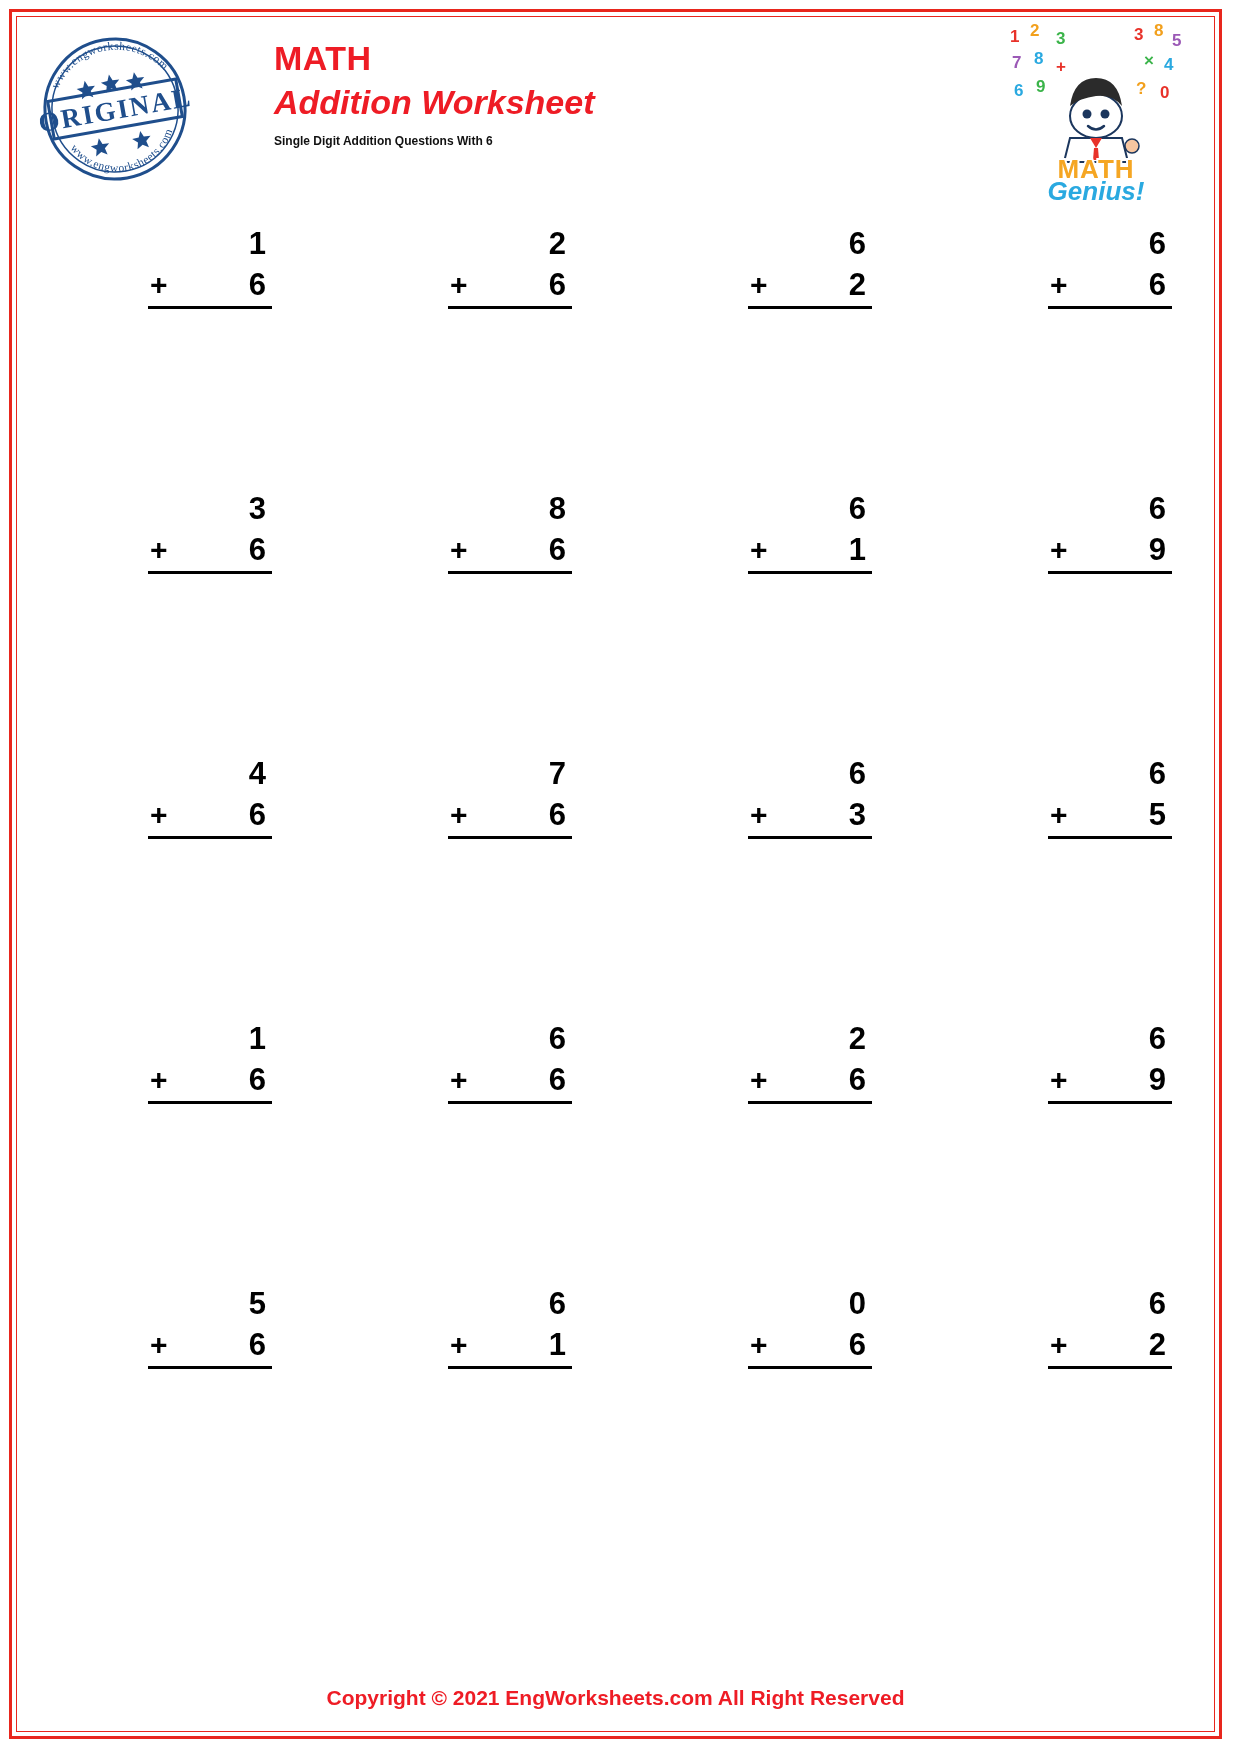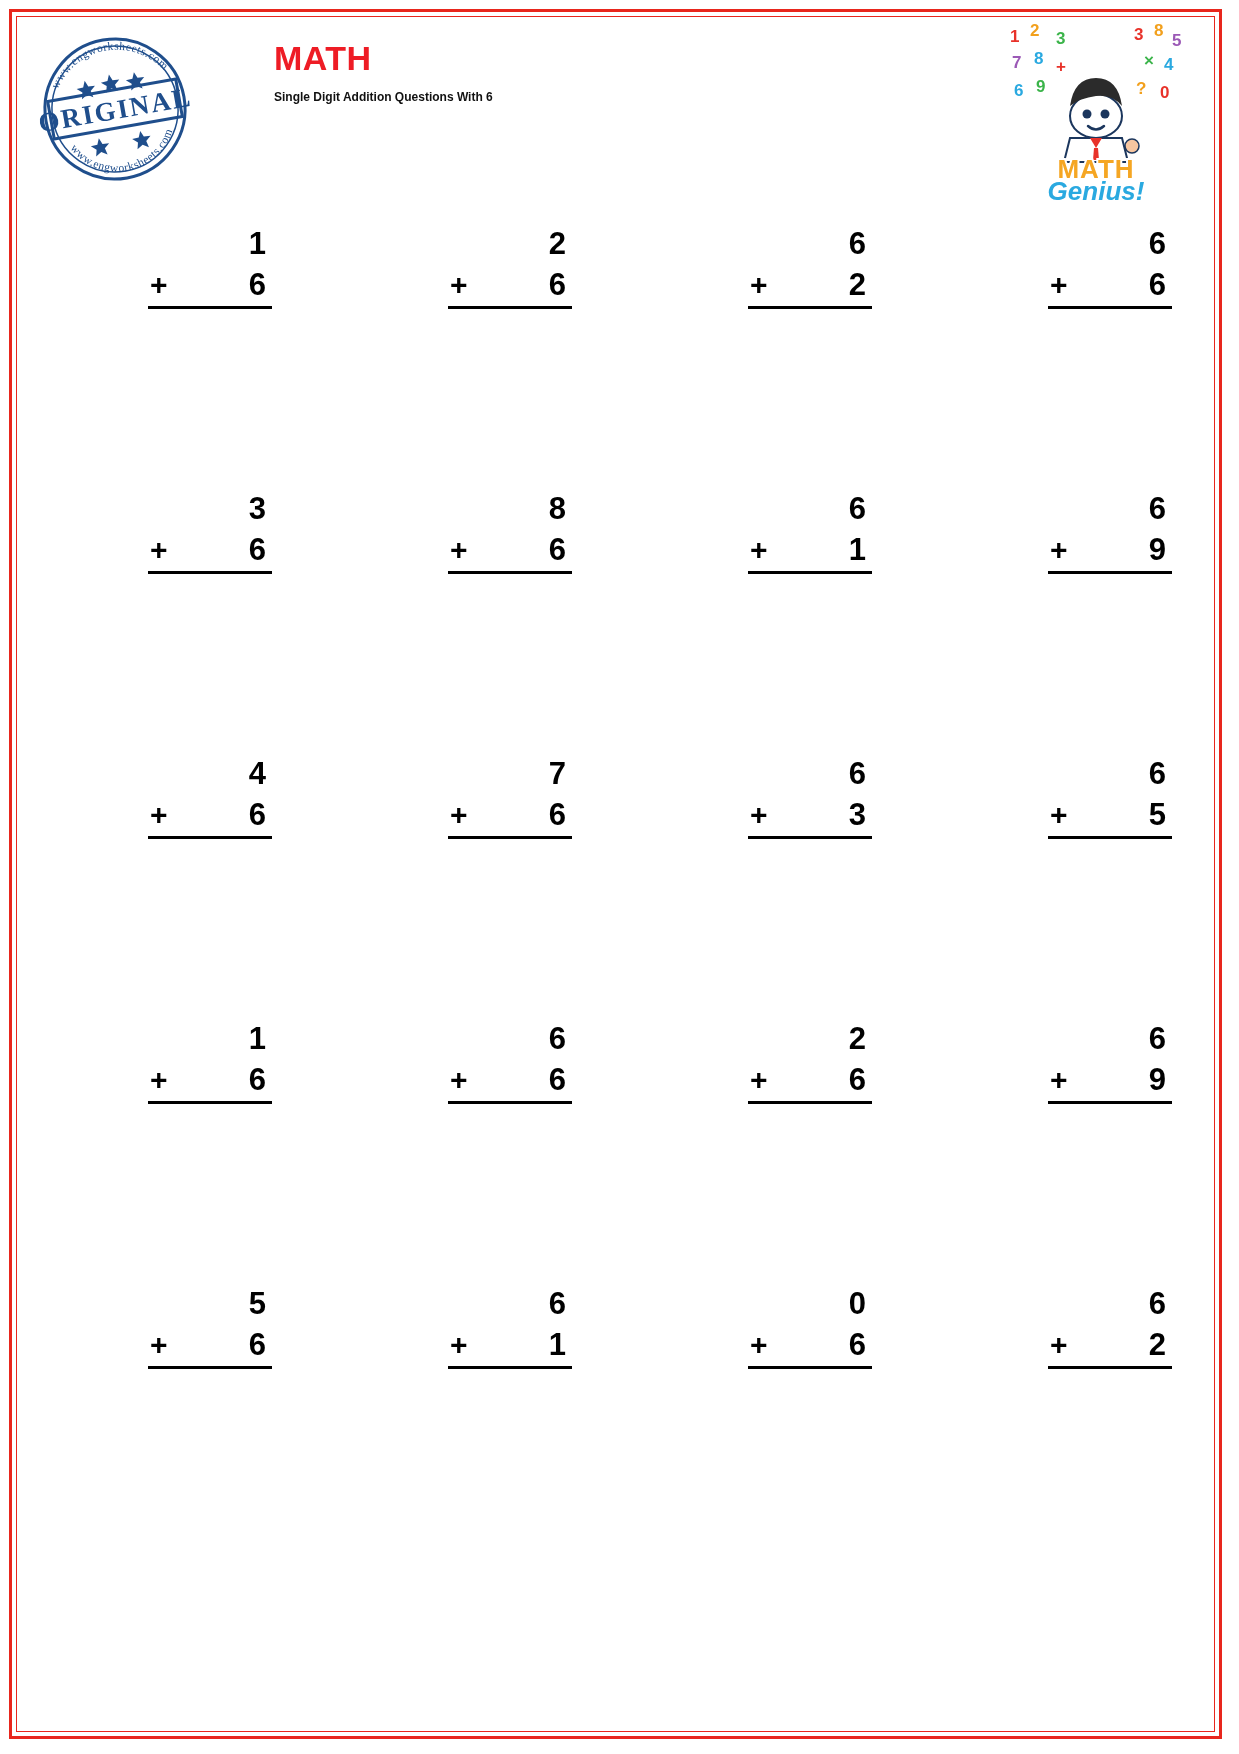--- a/index.html
+++ b/index.html
@@ -187,20 +187,21 @@
             <polygon points="112,54 114.6,60.2 121.3,60.6 116.2,65 117.8,71.6 112,68 106.2,71.6 107.8,65 102.7,60.6 109.4,60.2"></polygon>
             <polygon points="66,113 68.6,119.2 75.3,119.6 70.2,124 71.8,130.6 66,127 60.2,130.6 61.8,124 56.7,119.6 63.4,119.2"></polygon>
             <polygon points="108,113 110.6,119.2 117.3,119.6 112.2,124 113.8,130.6 108,127 102.2,130.6 103.8,124 98.7,119.6 105.4,119.2"></polygon>
           </g>
         </g>
       </svg>
     </div>
 
     <div class="title-block">
       <div class="title-main">MATH</div>
+      <div class="title-sub">Addition Worksheet</div>
       <div class="title-desc">Single Digit Addition Questions With 6</div>
     </div>
 
     <div class="logo">
       <svg viewBox="0 0 185 185" width="185" height="185" aria-hidden="true">
         <g font-family="'Liberation Sans', sans-serif" font-weight="bold" font-size="17">
           <text x="6" y="22" fill="#e8322a">1</text>
           <text x="26" y="16" fill="#f2a01d">2</text>
           <text x="52" y="24" fill="#3bb44a">3</text>
           <text x="8" y="48" fill="#9b59b6">7</text>
@@ -387,13 +388,14 @@
         <div class="top-num">6</div>
         <div class="bottom-line">
           <span class="op">+</span>
           <span class="addend">2</span>
         </div>
       </div>
     </div>
 
   </div>
 
+  <div class="footer">Copyright © 2021 EngWorksheets.com All Right Reserved</div>
 </div>
 
 </body></html>

